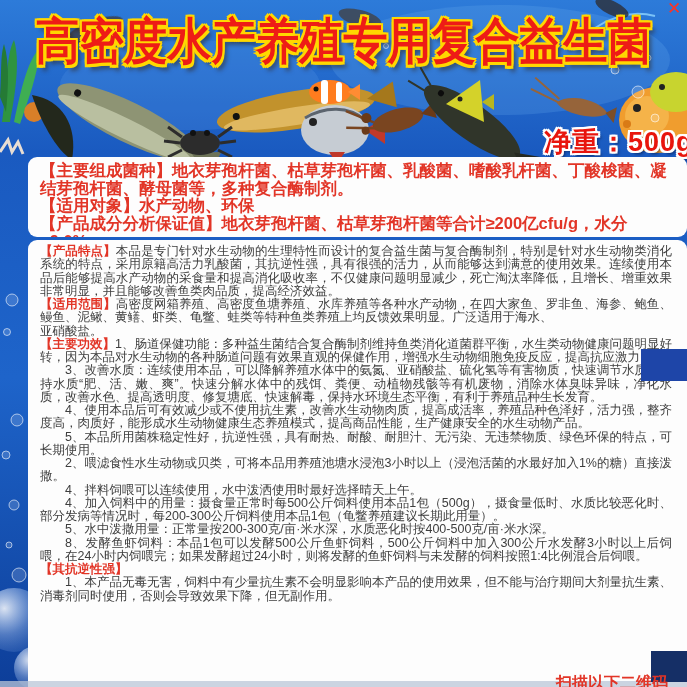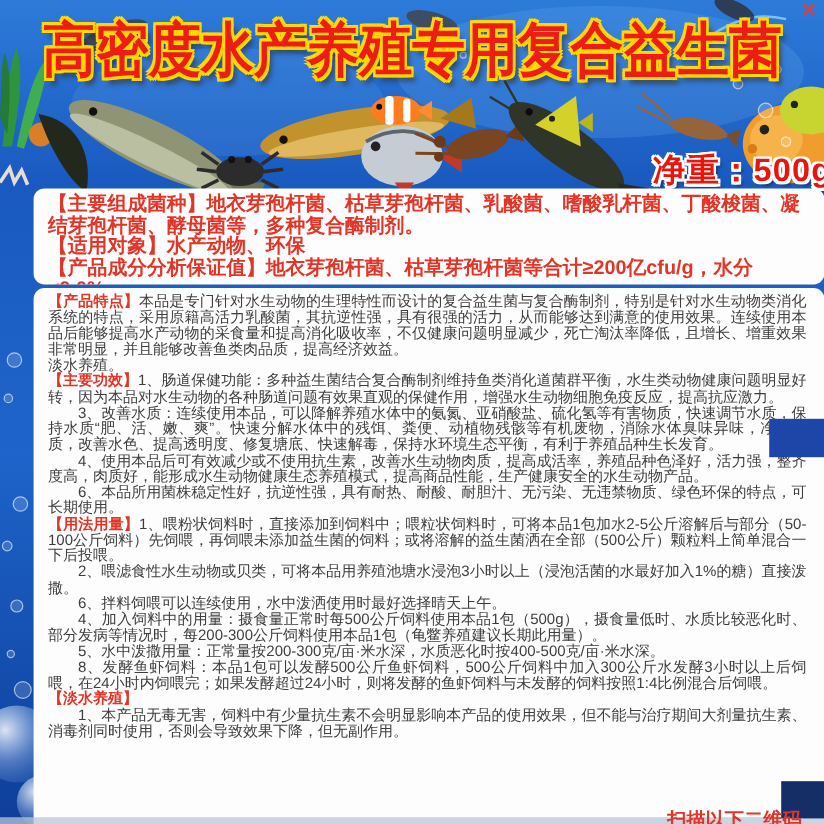--- a/index.html
+++ b/index.html
@@ -198,35 +198,35 @@
   <div class="net-weight">净重：500g</div>
 
   <div class="panel panel1">
     <p class="para"><span class="hdr">【主要组成菌种】</span><span>地衣芽孢杆菌、枯草芽孢杆菌、乳酸菌、嗜酸乳杆菌、丁酸梭菌、凝结芽孢杆菌、酵母菌等，多种复合酶制剂。</span></p>
     <p class="para"><span class="hdr">【适用对象】</span><span>水产动物、环保</span></p>
     <p class="para"><span class="hdr">【产品成分分析保证值】</span><span>地衣芽孢杆菌、枯草芽孢杆菌等合计≥200亿cfu/g，水分&lt;9.0%。</span></p>
   </div>
 
   <div class="panel panel2">
     <p class="para"><span class="hdr">【产品特点】</span><span>本品是专门针对水生动物的生理特性而设计的复合益生菌与复合酶制剂，特别是针对水生动物类消化系统的特点，采用原籍高活力乳酸菌，其抗逆性强，具有很强的活力，从而能够达到满意的使用效果。连续使用本品后能够提高水产动物的采食量和提高消化吸收率，不仅健康问题明显减少，死亡淘汰率降低，且增长、增重效果非常明显，并且能够改善鱼类肉品质，提高经济效益。</span></p>
-    <p class="para">淡水养殖。</p>
+    <p class="para"><span class="hdr">【适用范围】</span><span>高密度网箱养殖、高密度鱼塘养殖、水库养殖等各种水产动物，在四大家鱼、罗非鱼、海参、鲍鱼、鳗鱼、泥鳅、黄鳝、虾类、龟鳖、蛙类等特种鱼类养殖上均反馈效果明显。广泛适用于海水、</span></p>
+    <p class="para">亚硝酸盐。</p>
 
     <p class="para"><span class="hdr">【主要功效】</span><span>1、肠道保健功能：多种益生菌结合复合酶制剂维持鱼类消化道菌群平衡，水生类动物健康问题明显好转，因为本品对水生动物的各种肠道问题有效果直观的保健作用，增强水生动物细胞免疫反应，提高抗应激力。</span></p>
     <p class="para indent">3、改善水质：连续使用本品，可以降解养殖水体中的氨氮、亚硝酸盐、硫化氢等有害物质，快速调节水质，保持水质“肥、活、嫩、爽”。快速分解水体中的残饵、粪便、动植物残骸等有机废物，消除水体臭味异味，净化水质，改善水色、提高透明度、修复塘底、快速解毒，保持水环境生态平衡，有利于养殖品种生长发育。</p>
     <p class="para indent">4、使用本品后可有效减少或不使用抗生素，改善水生动物肉质，提高成活率，养殖品种色泽好，活力强，整齐度高，肉质好，能形成水生动物健康生态养殖模式，提高商品性能，生产健康安全的水生动物产品。</p>
-    <p class="para indent">6、本品所用菌株稳定性好，抗逆性强，具有耐热、耐酸、耐胆汁、无污染、无违禁物质、绿色环保的特点，可长期使用。</p>
-
-    <p class="para"><span class="hdr">【用法用量】</span><span>1、喂粉状饲料时，直接添加到饲料中；喂粒状饲料时，可将本品1包加水2-5公斤溶解后与部分（50-100公斤饲料）先饲喂，再饲喂未添加益生菌的饲料；或将溶解的益生菌洒在全部（500公斤）颗粒料上简单混合一下后投喂。</span></p>
+    <p class="para indent">5、本品所用菌株稳定性好，抗逆性强，具有耐热、耐酸、耐胆汁、无污染、无违禁物质、绿色环保的特点，可长期使用。</p>
+
     <p class="para indent">2、喂滤食性水生动物或贝类，可将本品用养殖池塘水浸泡3小时以上（浸泡活菌的水最好加入1%的糖）直接泼撒。</p>
-    <p class="para indent">6、拌料饲喂可以连续使用，水中泼洒使用时最好选择晴天上午。</p>
+    <p class="para indent">4、拌料饲喂可以连续使用，水中泼洒使用时最好选择晴天上午。</p>
     <p class="para indent">4、加入饲料中的用量：摄食量正常时每500公斤饲料使用本品1包（500g），摄食量低时、水质比较恶化时、部分发病等情况时，每200-300公斤饲料使用本品1包（龟鳖养殖建议长期此用量）。</p>
     <p class="para indent">5、水中泼撒用量：正常量按200-300克/亩·米水深，水质恶化时按400-500克/亩·米水深。</p>
     <p class="para indent">8、发酵鱼虾饲料：本品1包可以发酵500公斤鱼虾饲料，500公斤饲料中加入300公斤水发酵3小时以上后饲喂，在24小时内饲喂完；如果发酵超过24小时，则将发酵的鱼虾饲料与未发酵的饲料按照1:4比例混合后饲喂。</p>
 
-    <p class="para"><span class="hdr">【淡水养殖】</span></p>
+    <p class="para"><span class="hdr">【其抗逆性强】</span></p>
     <p class="para indent">1、本产品无毒无害，饲料中有少量抗生素不会明显影响本产品的使用效果，但不能与治疗期间大剂量抗生素、消毒剂同时使用，否则会导致效果下降，但无副作用。</p>
 
   </div>
 
   <div class="patch-mid"></div>
   <div class="patch-corner"></div>
   <div class="bottom-strip"></div>
 
   <div class="qr-note">扫描以下二维码</div>
 

